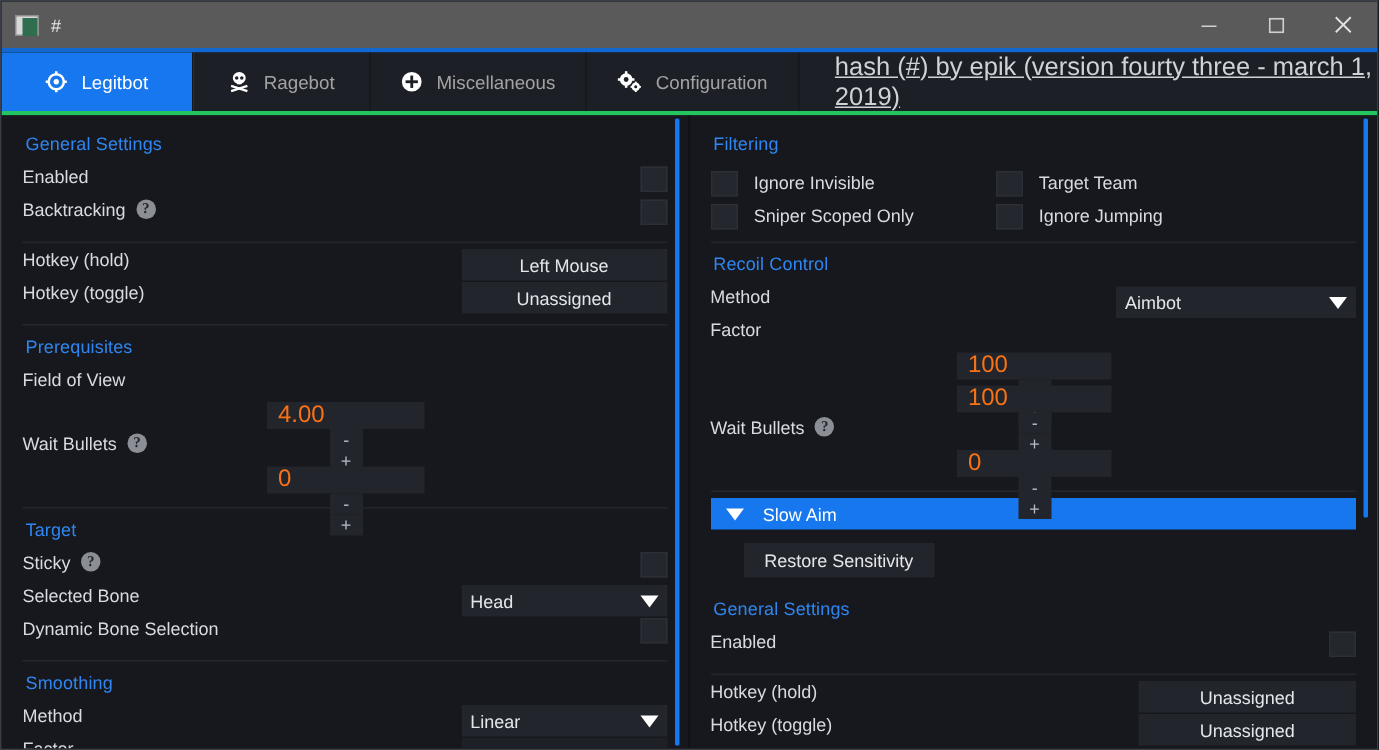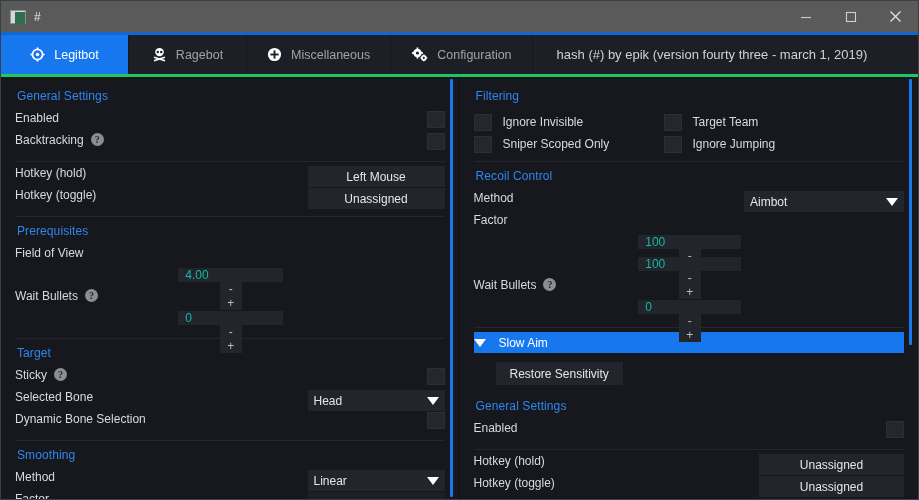--- a/index.html
+++ b/index.html
@@ -69,22 +69,23 @@
     border-right: 1px solid #15171c;
   }
   .tab.active { background: #1677ef; color: #ffffff; min-width: 128px; }
   .tab .ticon { display: flex; align-items: center; }
   .tab svg { display: block; }
   #versionlabel {
     flex: 1;
     display: flex; align-items: center;
     padding-left: 24px;
     color: #cfd3d8;
-    font-size: 13px;
+    font-size: 17px;
     border-right: none;
+    text-decoration: underline;
   }
 
   
   #body {
     position: absolute;
     top: 76px; left: 0; right: 0; bottom: 0;
     display: flex;
     background: #16181d;
   }
   .panel {
@@ -172,21 +173,21 @@
     position: absolute; top: 1px; bottom: 1px;
     width: 3px; background: #1677ef;
   }
   .slider .stext {
     position: relative; z-index: 2;
     color: #e8ebee; font-size: 12px;
   }
   .numfield {
     height: 21px;
     background: #22252b;
-    color: #14b8a6; font-size: 12px;
+    color: #f97316; font-size: 16px;
     display: flex; align-items: center;
     padding-left: 7px;
     margin-left: 2px;
   }
   .stepbtn {
     width: 22px; height: 21px;
     background: #22252b;
     color: #b9bdc3; font-size: 12px;
     display: flex; align-items: center; justify-content: center;
     margin-left: 2px;
@@ -198,21 +199,21 @@
     color: #e4e7ea; font-size: 12px;
     display: flex; align-items: center; justify-content: center;
   }
 
   .divider { height: 1px; background: #23262c; margin: 6px 0 4px 0; }
 
   .collapse {
     height: 21px;
     background: #1677ef;
     display: flex; align-items: center;
-    gap: 13px;
+    padding-left: 10px; gap: 13px;
     color: #ffffff; font-size: 12px;
   }
   .collapse .tri {
     width: 0; height: 0;
     border-left: 6px solid transparent;
     border-right: 6px solid transparent;
     border-top: 8px solid #ffffff;
   }
   .btn {
     height: 23px;

